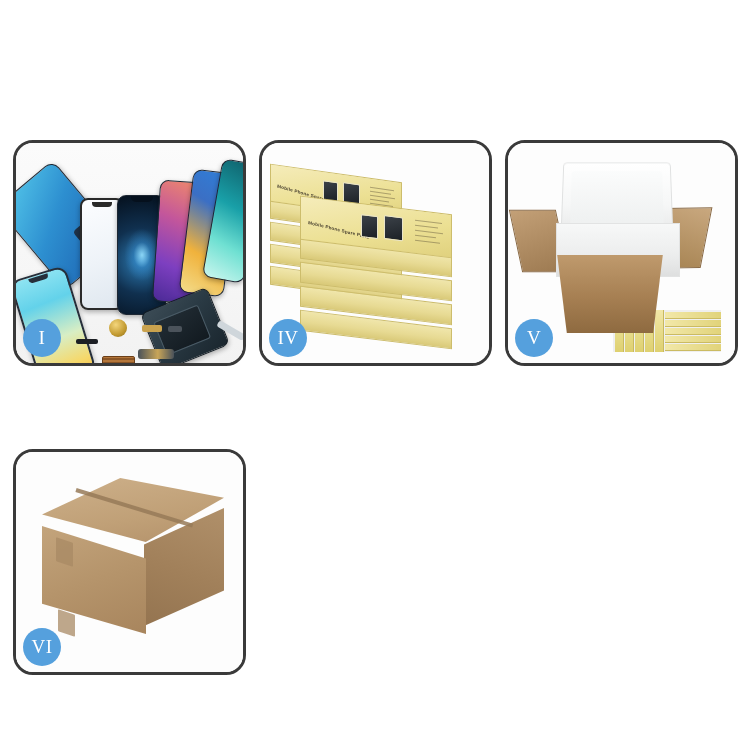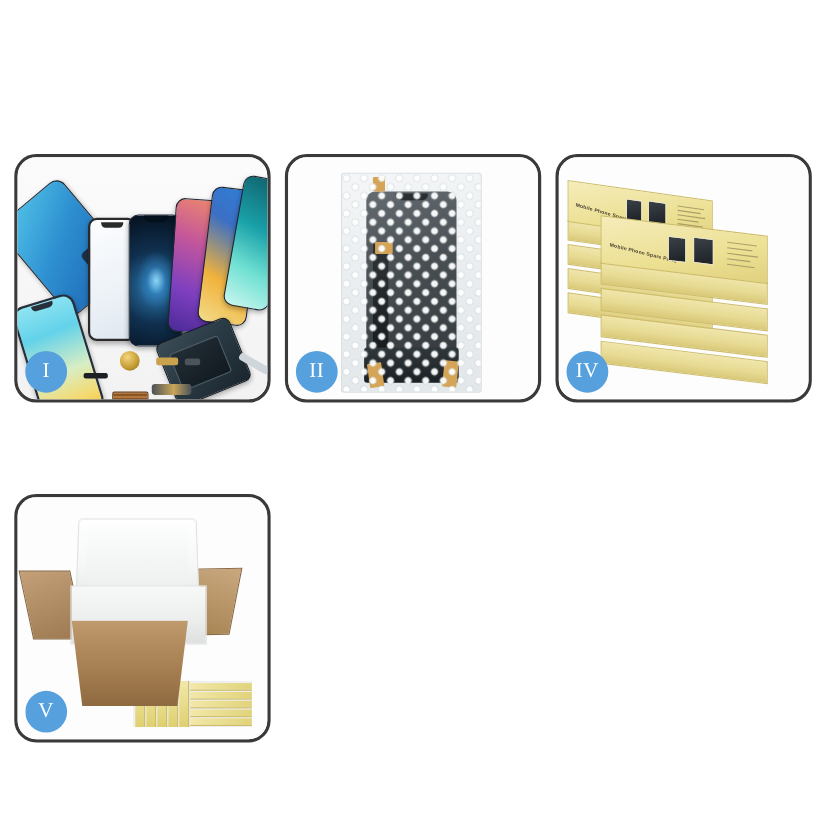--- a/index.html
+++ b/index.html
@@ -367,35 +367,20 @@
         <div class="chip c5"></div>
         <div class="chip c6"></div>
         <div class="chip c7"></div>
 
         <div class="chip c13"></div>
 
       </div>
       <div class="badge">I</div>
     </div>
 
-    <div class="panel">
-      <div class="panel-inner p2">
-        <div class="bubble-pack">
-          <div class="screen-in"></div>
-          <div class="flex-strip"></div>
-          <div class="botbar"></div>
-          <div class="tape t1"></div>
-          <div class="tape t2"></div>
-          <div class="tape t3"></div>
-          <div class="tape t4"></div>
-          <div class="bubbles"></div>
-        </div>
-      </div>
-      <div class="badge">II</div>
-    </div>
 
 
     <div class="panel">
       <div class="panel-inner p4">
 
         <div class="stackbox" style="left:8px; top:66px;  width:132px; height:19px; transform:skewY(8deg);"></div>
         <div class="stackbox" style="left:8px; top:88px;  width:132px; height:19px; transform:skewY(8deg);"></div>
         <div class="stackbox" style="left:8px; top:110px; width:132px; height:19px; transform:skewY(8deg);"></div>
         <div class="stackbox" style="left:8px; top:132px; width:132px; height:19px; transform:skewY(8deg);"></div>
 
@@ -449,15 +434,26 @@
             <div class="slat-h" style="top:18px;"></div>
             <div class="slat-h" style="top:26px;"></div>
             <div class="slat-h" style="top:34px;"></div>
           </div>
         </div>
         <div class="carton-body"></div>
       </div>
       <div class="badge">V</div>
     </div>
 
+    <div class="panel">
+      <div class="panel-inner p6">
+        <div class="cb-top"></div>
+        <div class="cb-side"></div>
+        <div class="cb-front"></div>
+        <div class="cb-seam"></div>
+        <div class="cb-tape tp1"></div>
+        <div class="cb-tape tp2"></div>
+      </div>
+      <div class="badge">VI</div>
+    </div>
 
   </div>
 </div>
 
 </body></html>

